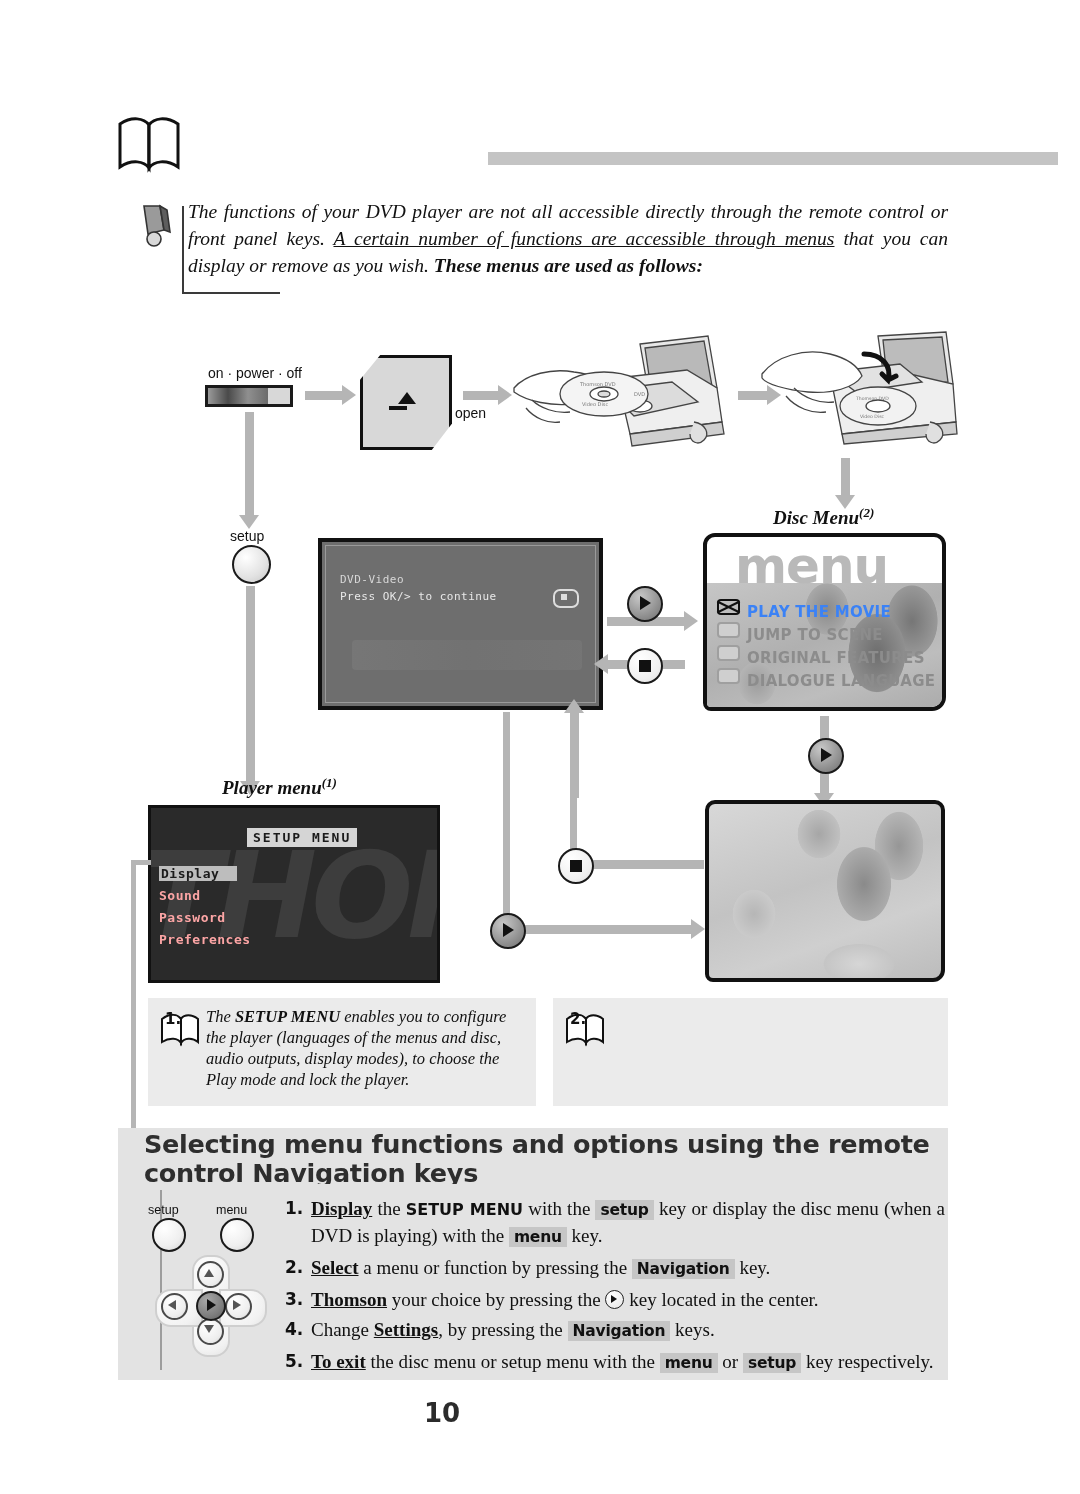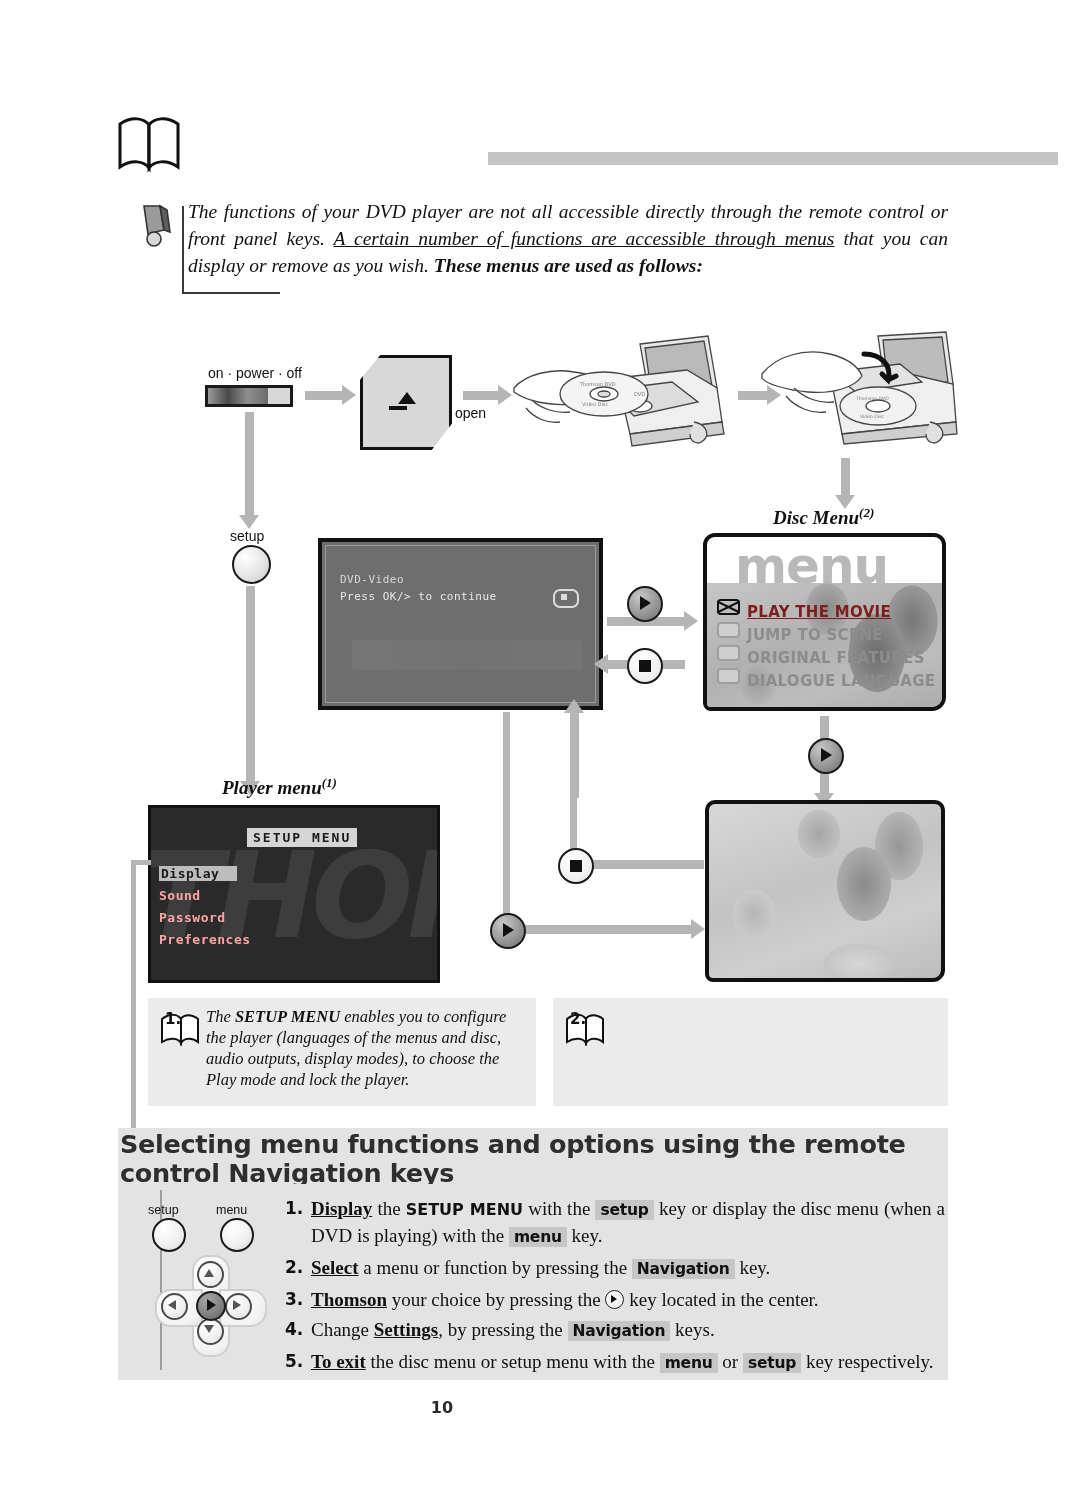--- a/index.html
+++ b/index.html
@@ -95,21 +95,21 @@
      background:
        radial-gradient(ellipse 40px 55px at 170px 70px,#6e6e6e 0%,#8f8f8f 70%,transparent 72%),
        radial-gradient(ellipse 36px 50px at 205px 38px,#767676 0%,#989898 70%,transparent 72%),
        radial-gradient(ellipse 30px 36px at 120px 26px,#8a8a8a 0%,#a8a8a8 70%,transparent 72%),
        radial-gradient(ellipse 26px 30px at 50px 100px,#9d9d9d 0%,#b4b4b4 70%,transparent 72%),
        linear-gradient(160deg,#c6c6c6,#b0b0b0 45%,#bdbdbd 70%,#a9a9a9);}
   .dm-item{position:absolute;left:10px;font-family:"DejaVu Sans",sans-serif;font-weight:bold;font-size:15px;
      letter-spacing:.3px;white-space:nowrap;}
   .dm-item .box{display:inline-block;width:19px;height:12px;border:2px solid #9f9f9f;border-radius:4px;
      vertical-align:2px;margin-right:7px;position:relative;background:#cfcfcf;}
-  .dm-item.sel{color:#7f1d1d;text-decoration:underline;}
+  .dm-item.sel{color:#3b82f6;}
   .dm-item.sel .box{border-color:#111;background:transparent;}
   .dm-item.sel .box:before,.dm-item.sel .box:after{content:"";position:absolute;left:-3px;top:5px;
      width:25px;height:2px;background:#111;}
   .dm-item.sel .box:before{transform:rotate(26deg);}
   .dm-item.sel .box:after{transform:rotate(-26deg);}
   .dm-item.dim{color:#8c8c8c;}
 
   
   #player-menu-title{position:absolute;left:222px;top:775px;font-style:italic;font-weight:bold;font-size:19px;color:#111;}
   #player-menu-title sup{font-size:13px;}
@@ -139,21 +139,21 @@
   #note1{left:148px;top:998px;width:388px;height:108px;}
   #note2{left:553px;top:998px;width:395px;height:108px;}
   .note .nbook{position:absolute;left:12px;top:12px;width:40px;height:38px;}
   .note .ntxt{position:absolute;left:58px;top:8px;width:320px;font-style:italic;font-size:16.5px;
      line-height:21px;color:#111;}
   #note2 .ntxt{width:335px;}
   .note .ntxt .b{font-weight:bold;font-style:italic;}
 
   
   #sect-bar{position:absolute;left:118px;top:1128px;width:830px;height:56px;background:#e3e3e3;}
-  #sect-title{position:absolute;left:120px;top:1130px;width:820px;font-family:"DejaVu Sans",sans-serif;
+  #sect-title{position:absolute;left:144px;top:1130px;width:820px;font-family:"DejaVu Sans",sans-serif;
      font-weight:bold;font-size:25.5px;line-height:29px;color:#2e2e2e;letter-spacing:-.3px;}
 
   
   #bottom-panel{position:absolute;left:118px;top:1184px;width:830px;height:196px;background:#e3e3e3;}
   #bp-divider{position:absolute;left:160px;top:1190px;width:2px;height:180px;background:#9d9d9d;}
 
   
   .rk-lbl{position:absolute;font-family:"Liberation Sans",sans-serif;font-size:12.5px;color:#111;}
   .rk{position:absolute;width:30px;height:30px;border-radius:50%;border:2px solid #1a1a1a;
      background:radial-gradient(circle at 34% 28%,#ffffff,#efefef 60%,#d2d2d2);}
@@ -176,21 +176,21 @@
      padding:1px 5px;letter-spacing:-.2px;}
   .sb{font-family:"DejaVu Sans",sans-serif;font-weight:bold;font-size:16px;}
   .inlinebtn{display:inline-block;width:17px;height:17px;border-radius:50%;border:1.5px solid #222;
      vertical-align:-3px;position:relative;background:radial-gradient(circle at 35% 28%,#fff,#e6e6e6);}
   .inlinebtn:after{content:"";position:absolute;left:5px;top:3.5px;width:0;height:0;
      border-top:4px solid transparent;border-bottom:4px solid transparent;border-left:6px solid #111;}
   #step5.step{text-align:justify;}
 
   
   #page-num{position:absolute;left:0;top:1398px;width:884px;text-align:center;
-     font-family:"DejaVu Sans",sans-serif;font-weight:bold;font-size:16px;color:#2b2b2b;}
+     font-family:"DejaVu Sans",sans-serif;font-weight:bold;font-size:26px;color:#2b2b2b;}
 </style>
 </head>
 <body>
 
 <div id="title-block">
   <svg id="title-book" viewBox="0 0 64 62">
     <path d="M2 10 C14 2, 26 4, 31 11 L31 54 C26 47, 14 45, 2 53 Z" fill="#fff" stroke="#111" stroke-width="3"></path>
     <path d="M60 10 C48 2, 36 4, 31 11 L31 54 C36 47, 48 45, 60 53 Z" fill="#fff" stroke="#111" stroke-width="3"></path>
     <line x1="31" y1="11" x2="31" y2="54" stroke="#111" stroke-width="2.5"></line>
   </svg>

